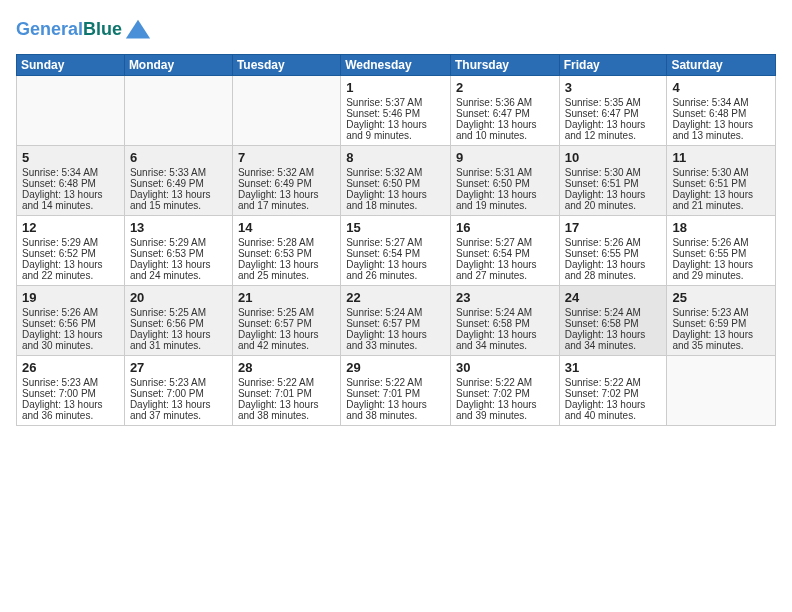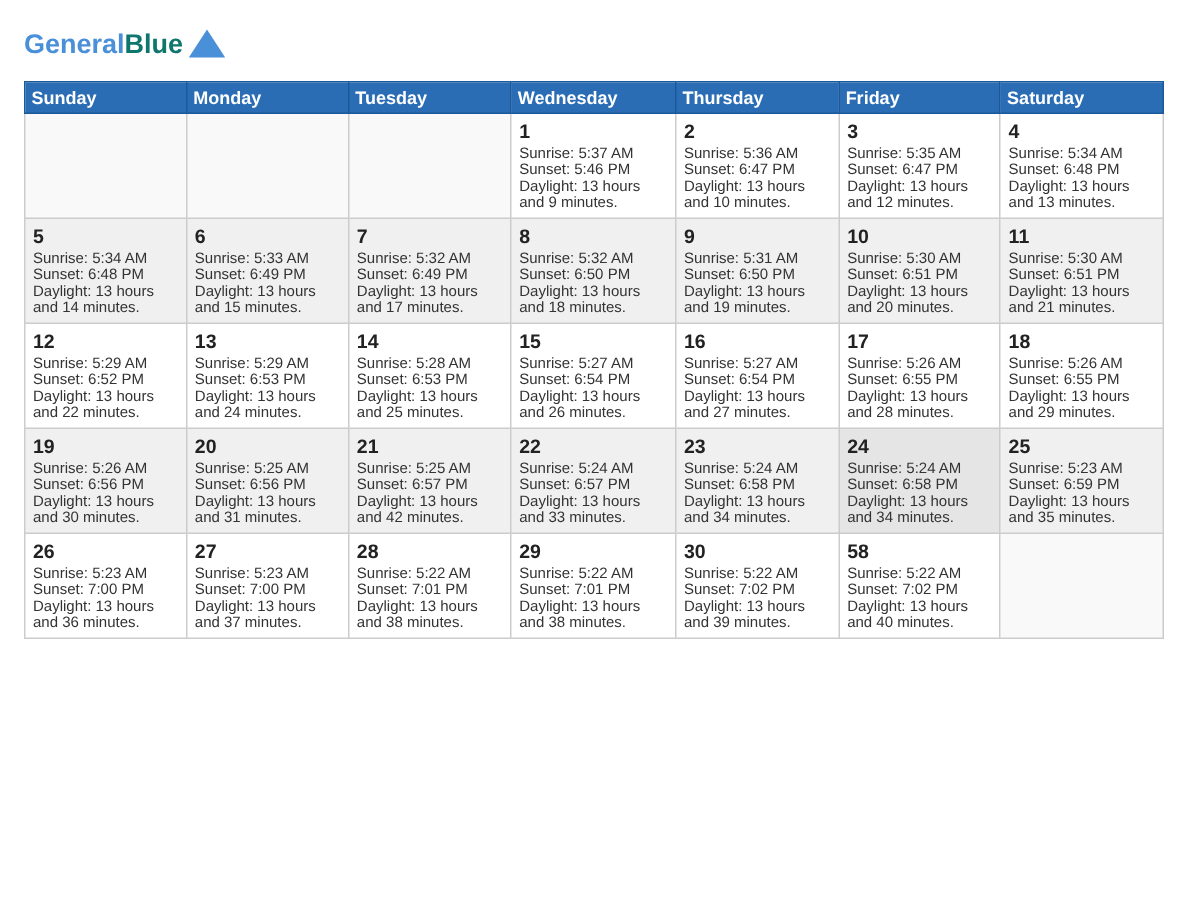--- a/index.html
+++ b/index.html
@@ -307,21 +307,21 @@
           <div>Sunset: 7:01 PM</div>
           <div>Daylight: 13 hours and 38 minutes.</div>
         </td>
         <td>
           <span class="day-number">30</span>
           <div>Sunrise: 5:22 AM</div>
           <div>Sunset: 7:02 PM</div>
           <div>Daylight: 13 hours and 39 minutes.</div>
         </td>
         <td>
-          <span class="day-number">58</span>
+          <span class="day-number">31</span>
           <div>Sunrise: 5:22 AM</div>
           <div>Sunset: 7:02 PM</div>
           <div>Daylight: 13 hours and 40 minutes.</div>
         </td>
         <td class="empty-cell" style="background: rgb(249, 249, 249);"></td>
       </tr>
     </tbody>
 </table>
 
 </body></html>

